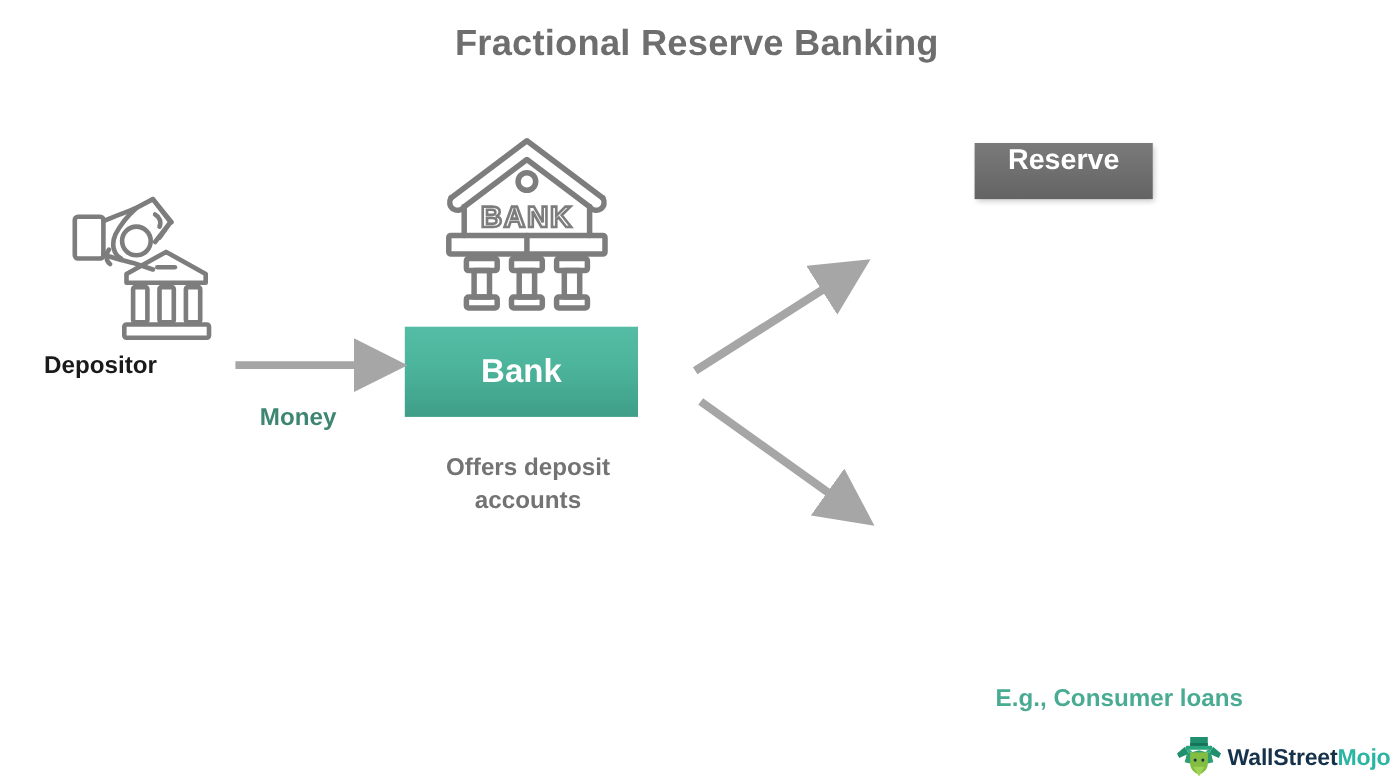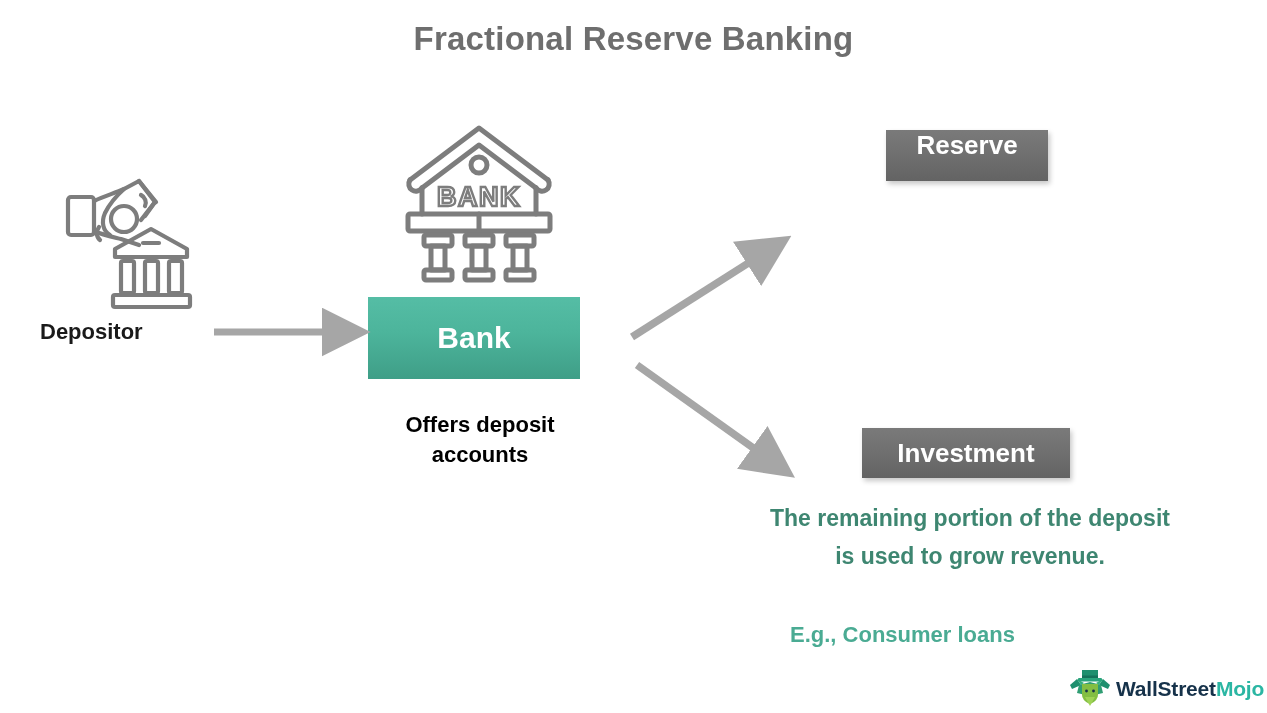--- a/index.html
+++ b/index.html
@@ -88,21 +88,21 @@
     color: #ffffff;
   }
   #bank-caption {
     position: absolute;
     left: 355px;
     top: 410px;
     width: 250px;
     text-align: center;
     font-size: 22px;
     font-weight: bold;
-    color: #000000;
+    color: #737373;
     line-height: 1.35;
   }
 
   
   #arrows {
     position: absolute;
     left: 0;
     top: 0;
     width: 1267px;
     height: 713px;
@@ -166,21 +166,21 @@
     font-size: 23px;
     font-weight: bold;
     color: #3e8671;
     line-height: 1.65;
   }
   #investment-example {
     position: absolute;
     left: 790px;
     top: 622px;
     width: 340px;
-    text-align: left;
+    text-align: right;
     font-size: 22px;
     font-weight: bold;
     color: #4aab93;
   }
 
   
   #brand-logo {
     position: absolute;
     left: 1073px;
     top: 668px;
@@ -278,43 +278,40 @@
 
       <text x="79" y="88" text-anchor="middle" font-family="'Liberation Sans', sans-serif" font-size="27" font-weight="bold" fill="none" stroke="#7d7d7d" stroke-width="2.4" letter-spacing="1.5">BANK</text>
     </svg>
   </div>
 
   <div id="bank-box">
     <span id="bank-box-label">Bank</span>
   </div>
   <div id="bank-caption">Offers deposit accounts</div>
 
+  <div id="money-label">Money</div>
 
   <svg id="arrows" viewBox="0 0 1267 713">
     <defs>
       <marker id="ah" markerWidth="7" markerHeight="7" refX="5.2" refY="3.5" orient="auto">
         <path d="M0,0 L7,3.5 L0,7 z" fill="#a6a6a6"></path>
       </marker>
     </defs>
 
     <line x1="214" y1="332" x2="358" y2="332" stroke="#a6a6a6" stroke-width="7" marker-end="url(#ah)"></line>
 
     <line x1="632" y1="337" x2="780" y2="243" stroke="#a6a6a6" stroke-width="7.5" marker-end="url(#ah)"></line>
 
     <line x1="637" y1="365" x2="784" y2="470" stroke="#a6a6a6" stroke-width="7.5" marker-end="url(#ah)"></line>
   </svg>
 
   <div id="reserve-box">
     <span id="reserve-box-label">Reserve</span>
   </div>
 
-  <div id="investment-box">
-    <span id="investment-box-label">Investment</span>
-  </div>
-  <div id="investment-text">The remaining portion of the deposit is used to grow revenue.</div>
   <div id="investment-example">E.g., Consumer loans</div>
 
   <div id="brand-logo">
     <svg id="brand-mascot" viewBox="0 0 44 40" aria-hidden="true">
 
       <path d="M9 10 L2 16 L4 20 L13 16 Z" fill="#1f8f6e"></path>
       <path d="M35 10 L42 16 L40 20 L31 16 Z" fill="#1f8f6e"></path>
       <path d="M9 10 L13 16 L16 14 Z" fill="#34b07f"></path>
       <path d="M35 10 L31 16 L28 14 Z" fill="#34b07f"></path>
 

